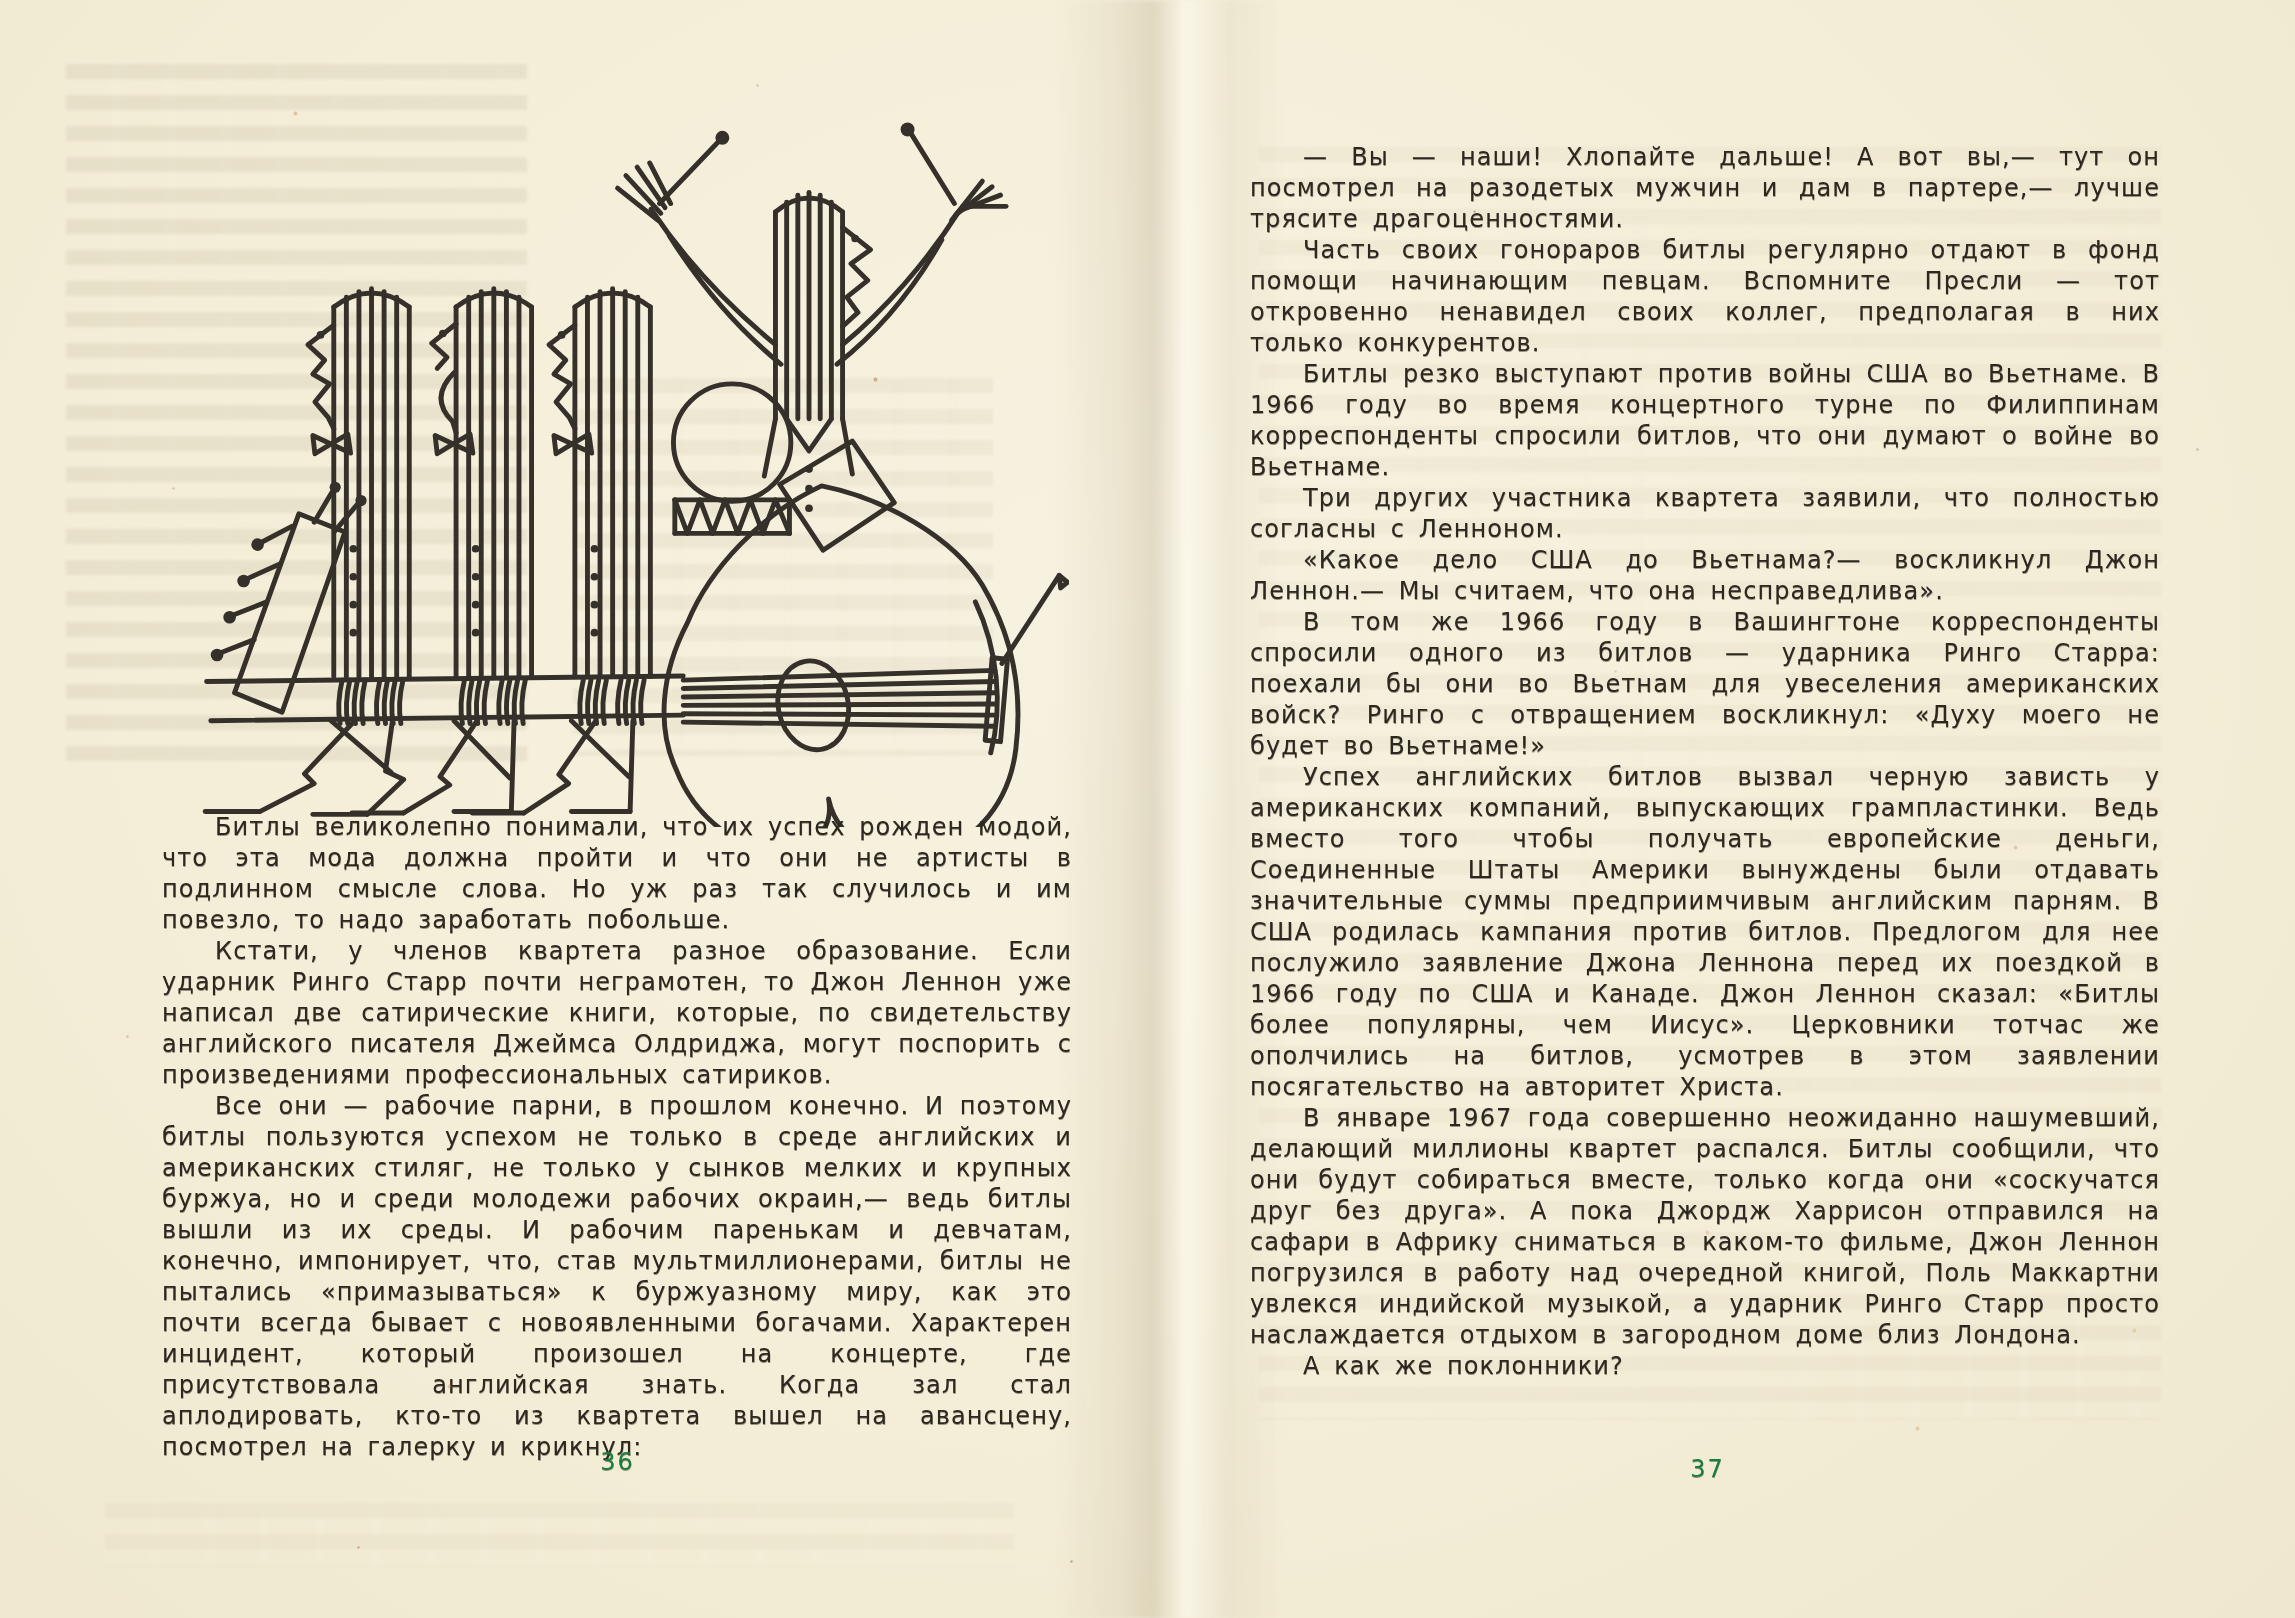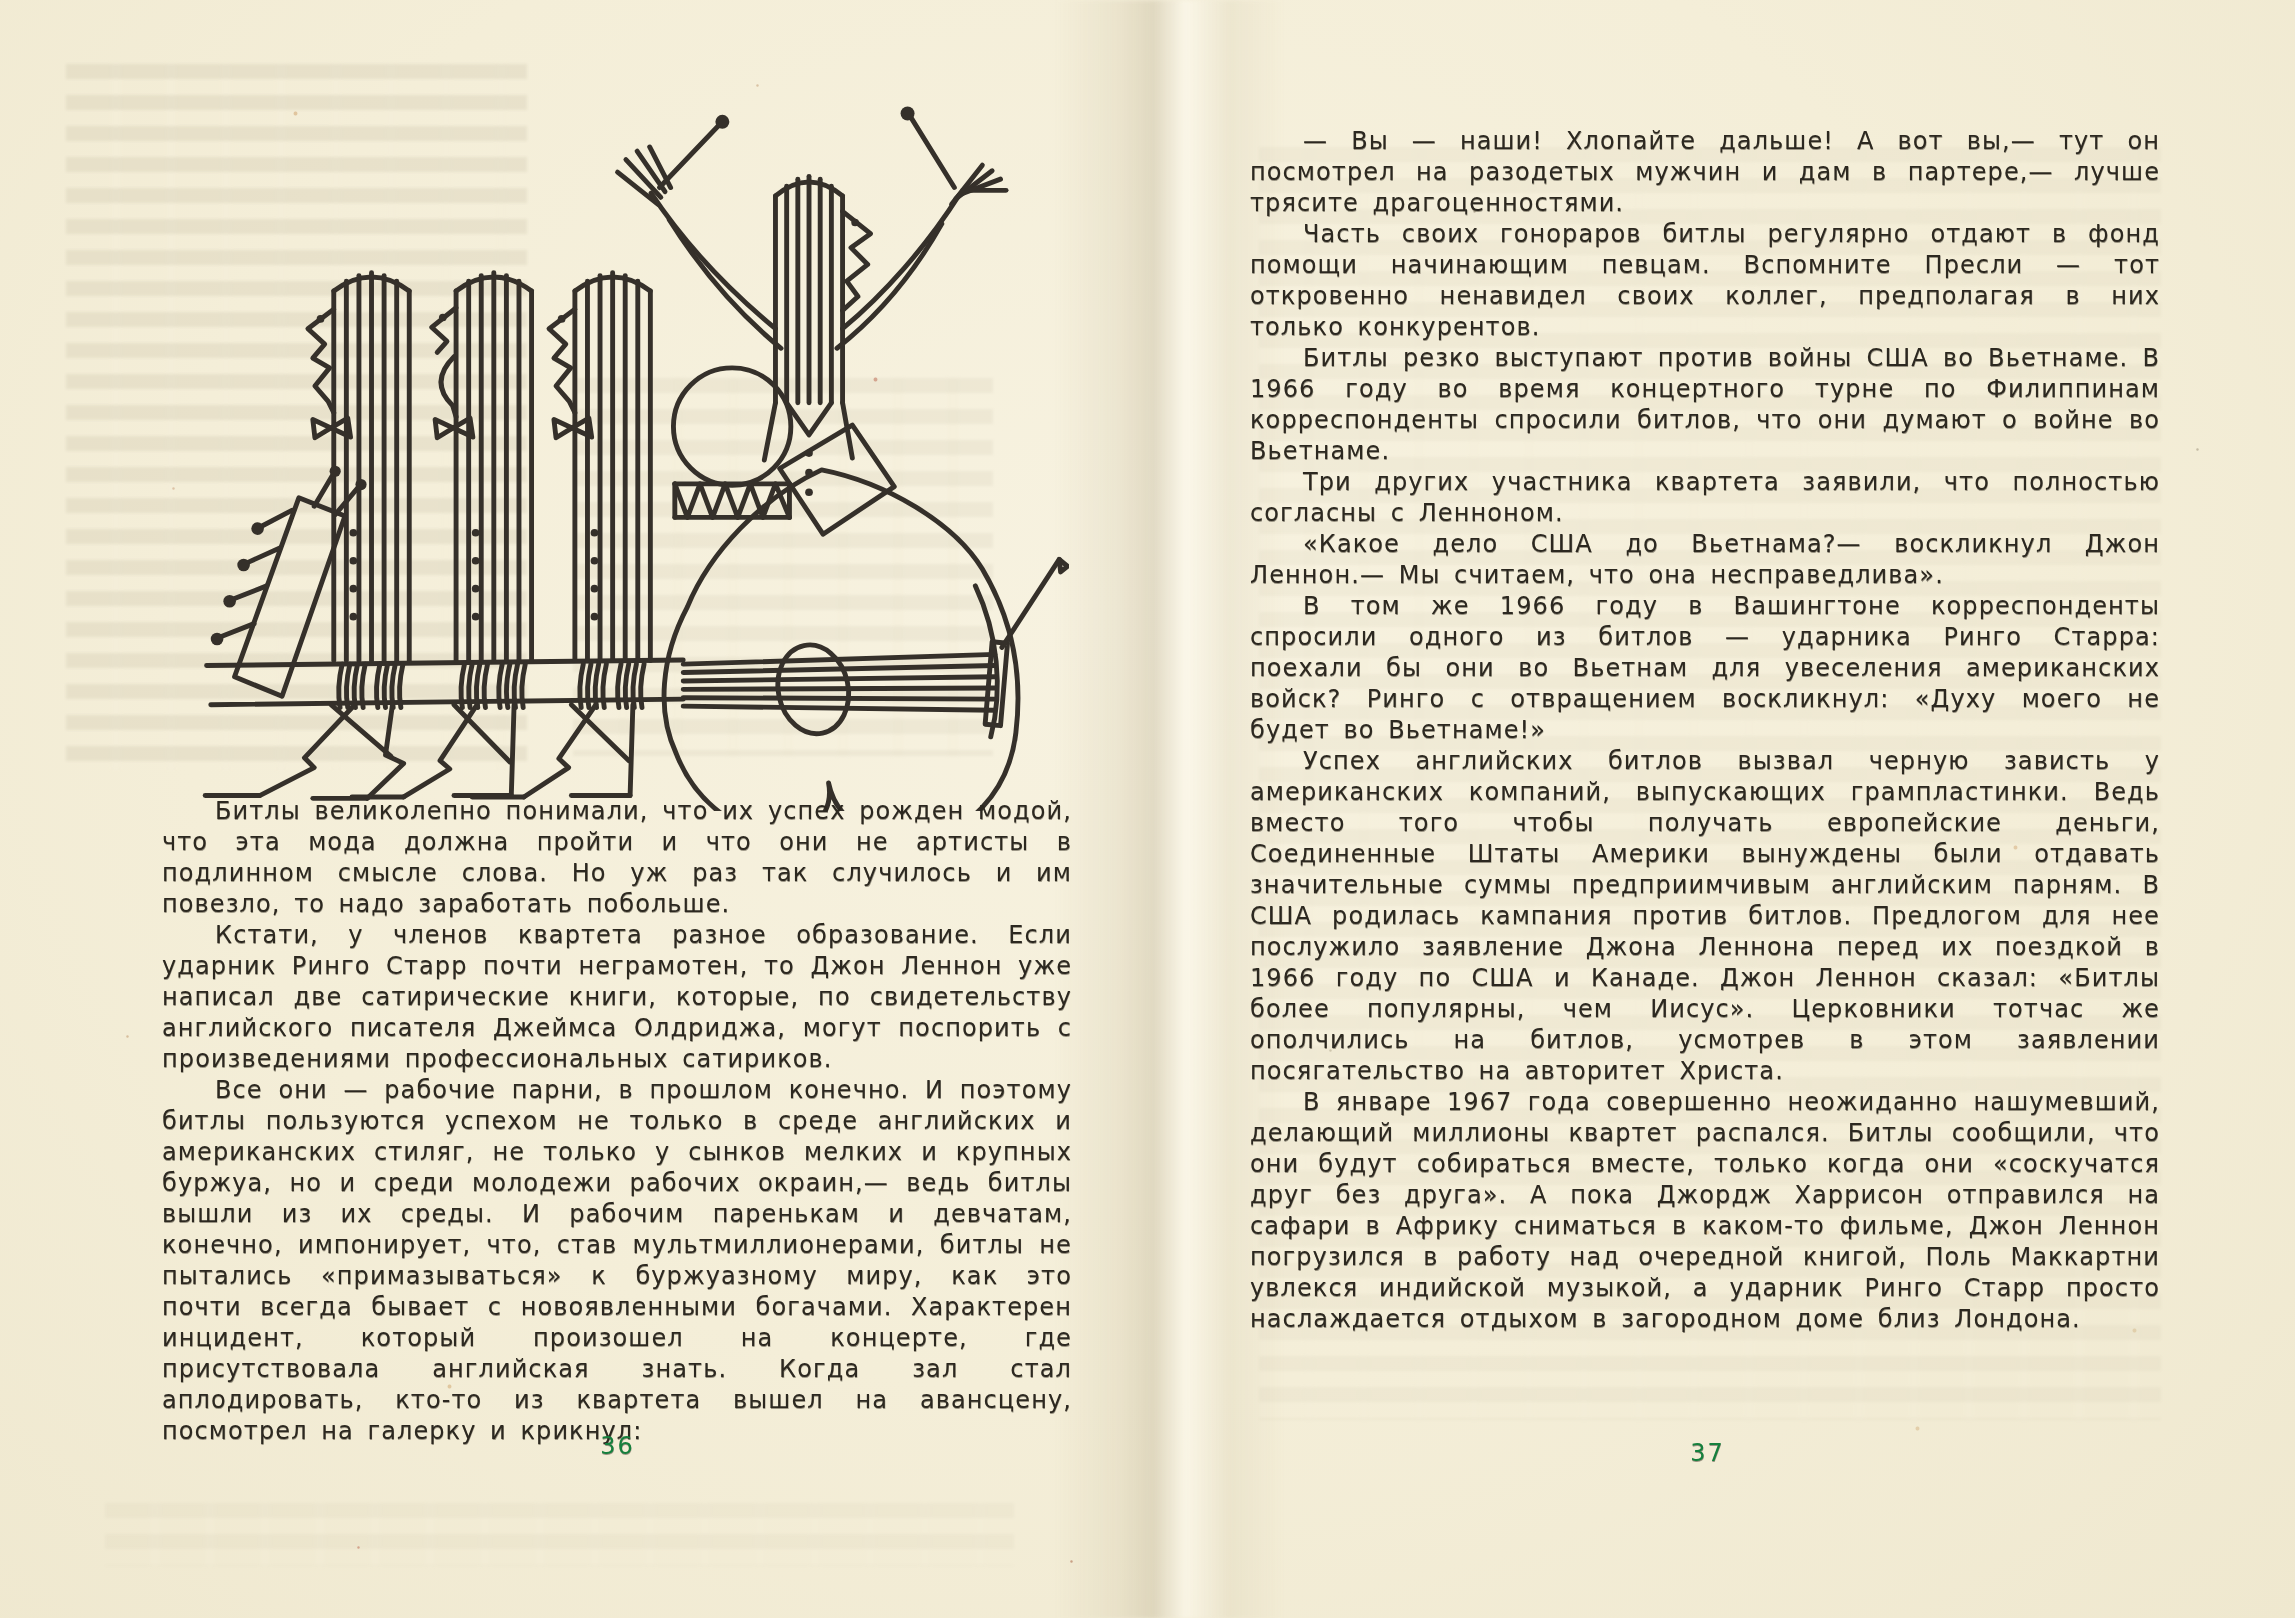--- a/index.html
+++ b/index.html
@@ -3,21 +3,21 @@
 <meta charset="utf-8">
 <style>
   html,body { margin:0; padding:0; }
   body {
     width:2295px; height:1619px; position:relative; overflow:hidden;
     background:#f4eed9;
     background-image: radial-gradient(ellipse at 48% 38%, #f7f2e0 0%, #f4eed8 55%, #efe8cf 100%);
     font-family:"DejaVu Sans","Liberation Sans",sans-serif;
     color:#2d2922;
   }
-  .page { position:absolute; top:0; height:1385px; }
+  .page { position:absolute; top:16px; height:1385px; }
   .page.left  { left:0; width:1147px;padding-left:38px; }
   .page.right { left:1147px; width:1148px; }
 
   .text-block {
     position:absolute; width:910px;
     font-size:24px; line-height:31px;
     text-align:justify; text-justify:inter-word;
     letter-spacing:1.1px; word-spacing:4.9px;
     color:#2c2820;
     text-shadow:0.3px 0.5px 0.6px rgba(46,40,28,0.45);
@@ -276,19 +276,20 @@
 <div class="page right">
   <div class="text-block right-text">
       <p lang="ru">— Вы — наши! Хлопайте дальше! А вот вы,— тут он посмотрел на разодетых мужчин и дам в партере,— лучше трясите драгоценностями.</p>
       <p lang="ru">Часть своих гонораров битлы регулярно отдают в фонд помощи начинающим певцам. Вспомните Пресли — тот откровенно ненавидел своих коллег, предполагая в них только конкурентов.</p>
       <p lang="ru">Битлы резко выступают против войны США во Вьетнаме. В 1966 году во время концертного турне по Филиппинам корреспонденты спросили битлов, что они думают о войне во Вьетнаме.</p>
       <p lang="ru">Три других участника квартета заявили, что полностью согласны с Ленноном.</p>
       <p lang="ru">«Какое дело США до Вьетнама?— воскликнул Джон Леннон.— Мы считаем, что она несправедлива».</p>
       <p lang="ru">В том же 1966 году в Вашингтоне корреспонденты спросили одного из битлов — ударника Ринго Старра: поехали бы они во Вьетнам для увеселения американских войск? Ринго с отвращением воскликнул: «Духу моего не будет во Вьетнаме!»</p>
       <p lang="ru">Успех английских битлов вызвал черную зависть у американских компаний, выпускающих грампластинки. Ведь вместо того чтобы получать европейские деньги, Соединенные Штаты Америки вынуждены были отдавать значительные суммы предприимчивым английским парням. В США родилась кампания против битлов. Предлогом для нее послужило заявление Джона Леннона перед их поездкой в 1966 году по США и Канаде. Джон Леннон сказал: «Битлы более популярны, чем Иисус». Церковники тотчас же ополчились на битлов, усмотрев в этом заявлении посягательство на авторитет Христа.</p>
       <p lang="ru">В январе 1967 года совершенно неожиданно нашумевший, делающий миллионы квартет распался. Битлы сообщили, что они будут собираться вместе, только когда они «соскучатся друг без друга». А пока Джордж Харрисон отправился на сафари в Африку сниматься в каком-то фильме, Джон Леннон погрузился в работу над очередной книгой, Поль Маккартни увлекся индийской музыкой, а ударник Ринго Старр просто наслаждается отдыхом в загородном доме близ Лондона.</p>
+      <p lang="ru">А как же поклонники?</p>
     </div>
 
   <div class="page-number" id="pn-right">37</div>
 </div>
 
 <div class="specks"></div>
 
 
 </body></html>

